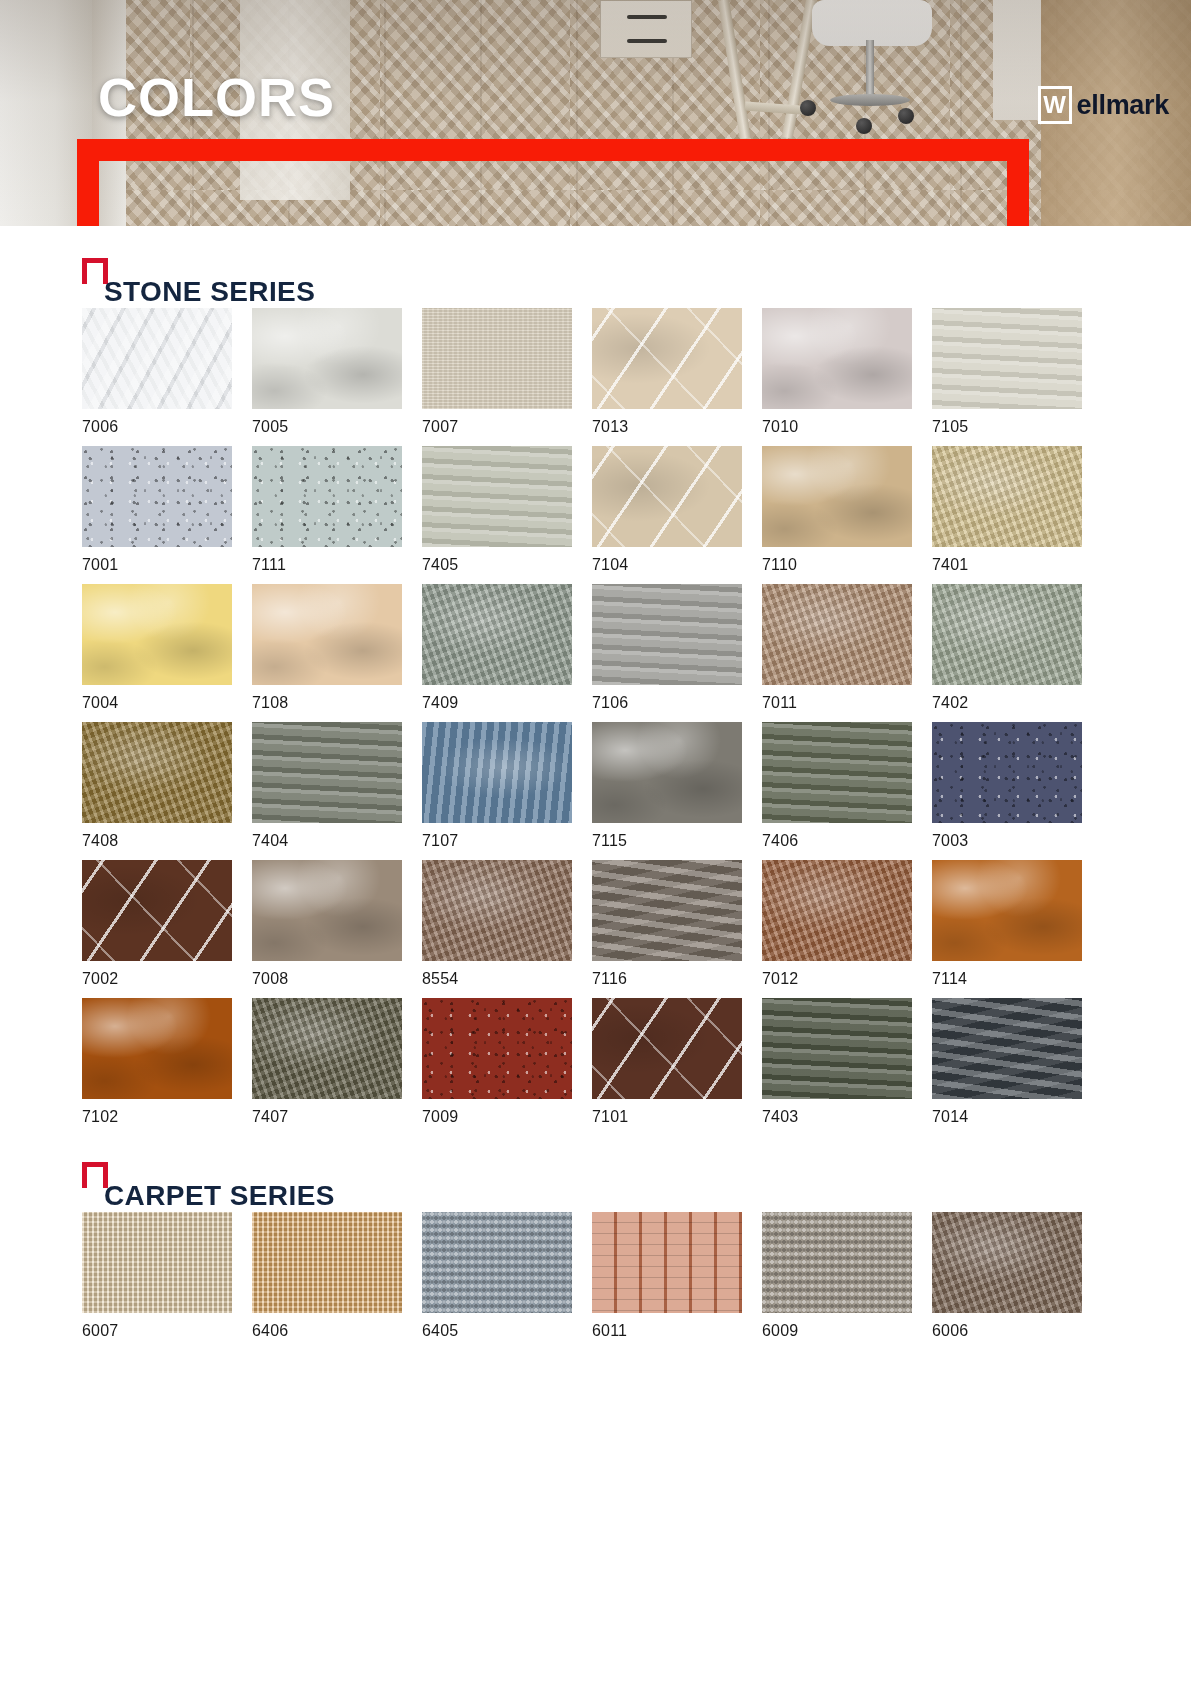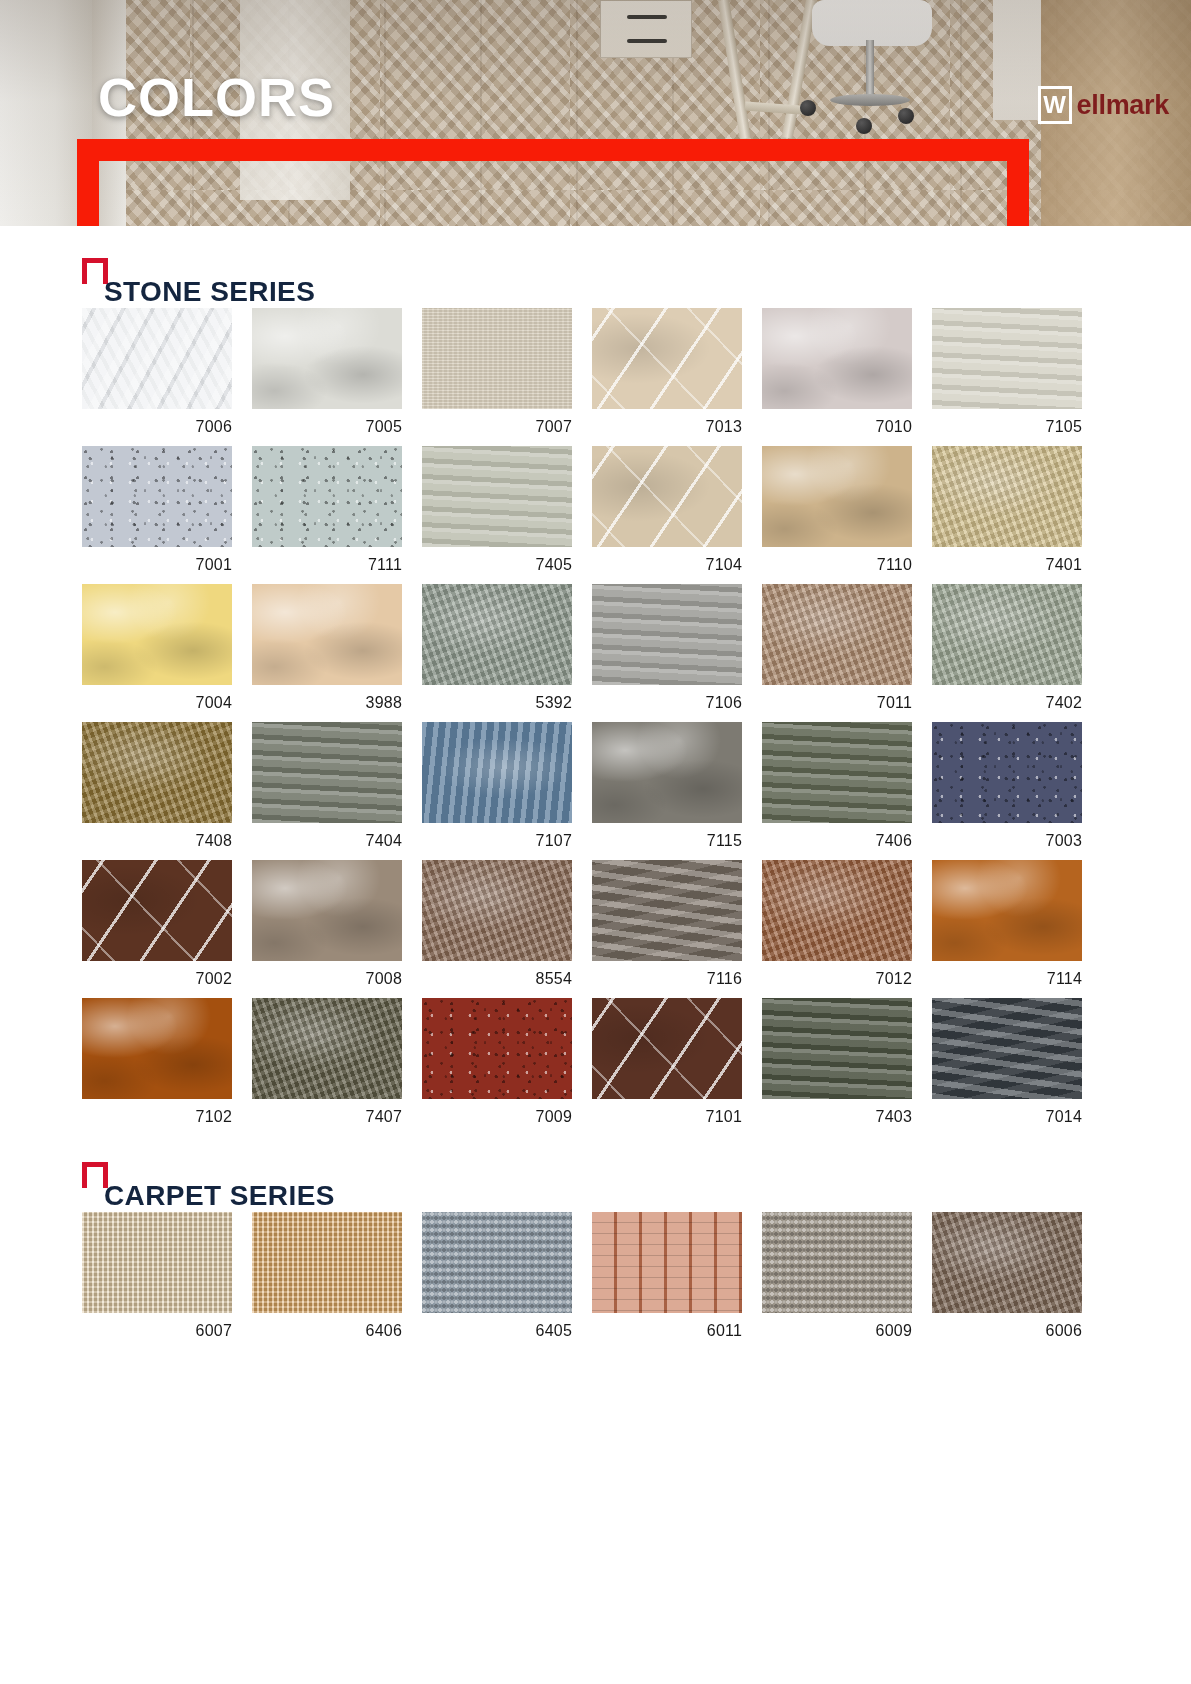--- a/index.html
+++ b/index.html
@@ -134,21 +134,21 @@
   .logo-box {
     width: 34px; height: 38px;
     border: 3px solid #ffffff;
     color: #ffffff;
     font-size: 24px;
     font-weight: bold;
     display: flex; align-items: center; justify-content: center;
     line-height: 1;
   }
   .logo-word {
-    color: #7f1d1d;
+    color: #0f172a;
     font-size: 27px;
     font-weight: bold;
     letter-spacing: -.3px;
   }
 
   
   .red-frame {
     position: absolute;
     left: 77px;
     top: 139px;
@@ -201,21 +201,21 @@
     gap: 20px;
     margin-bottom: 0px;
   }
   .cell { width: 150px; }
   .swatch {
     width: 150px;
     height: 101px;
     display: block;
   }
   .swatch-label {
-    text-align: right;
+    text-align: left;
     font-size: 16px;
     color: #1a1a1a;
     padding-top: 9px;
     padding-bottom: 10px;
     letter-spacing: .2px;
   }
 
   
   .tex-marble   { background-image:
       repeating-linear-gradient(118deg, rgba(255,255,255,.55) 0 9px, rgba(0,0,0,.05) 9px 13px, rgba(255,255,255,.40) 13px 26px),
@@ -360,25 +360,25 @@
               <div class="swatch-label">7401</div>
             </div>
           </div>
           <div class="row">
             <div class="cell">
               <div class="swatch tex-cloud" style="background-color: rgb(239, 216, 127);"></div>
               <div class="swatch-label">7004</div>
             </div>
             <div class="cell">
               <div class="swatch tex-cloud" style="background-color: rgb(229, 201, 166);"></div>
-              <div class="swatch-label">3988</div>
+              <div class="swatch-label">7108</div>
             </div>
             <div class="cell">
               <div class="swatch tex-rough" style="background-color: rgb(142, 154, 142);"></div>
-              <div class="swatch-label">5392</div>
+              <div class="swatch-label">7409</div>
             </div>
             <div class="cell">
               <div class="swatch tex-horiz" style="background-color: rgb(155, 155, 150);"></div>
               <div class="swatch-label">7106</div>
             </div>
             <div class="cell">
               <div class="swatch tex-rough" style="background-color: rgb(173, 138, 109);"></div>
               <div class="swatch-label">7011</div>
             </div>
             <div class="cell">

